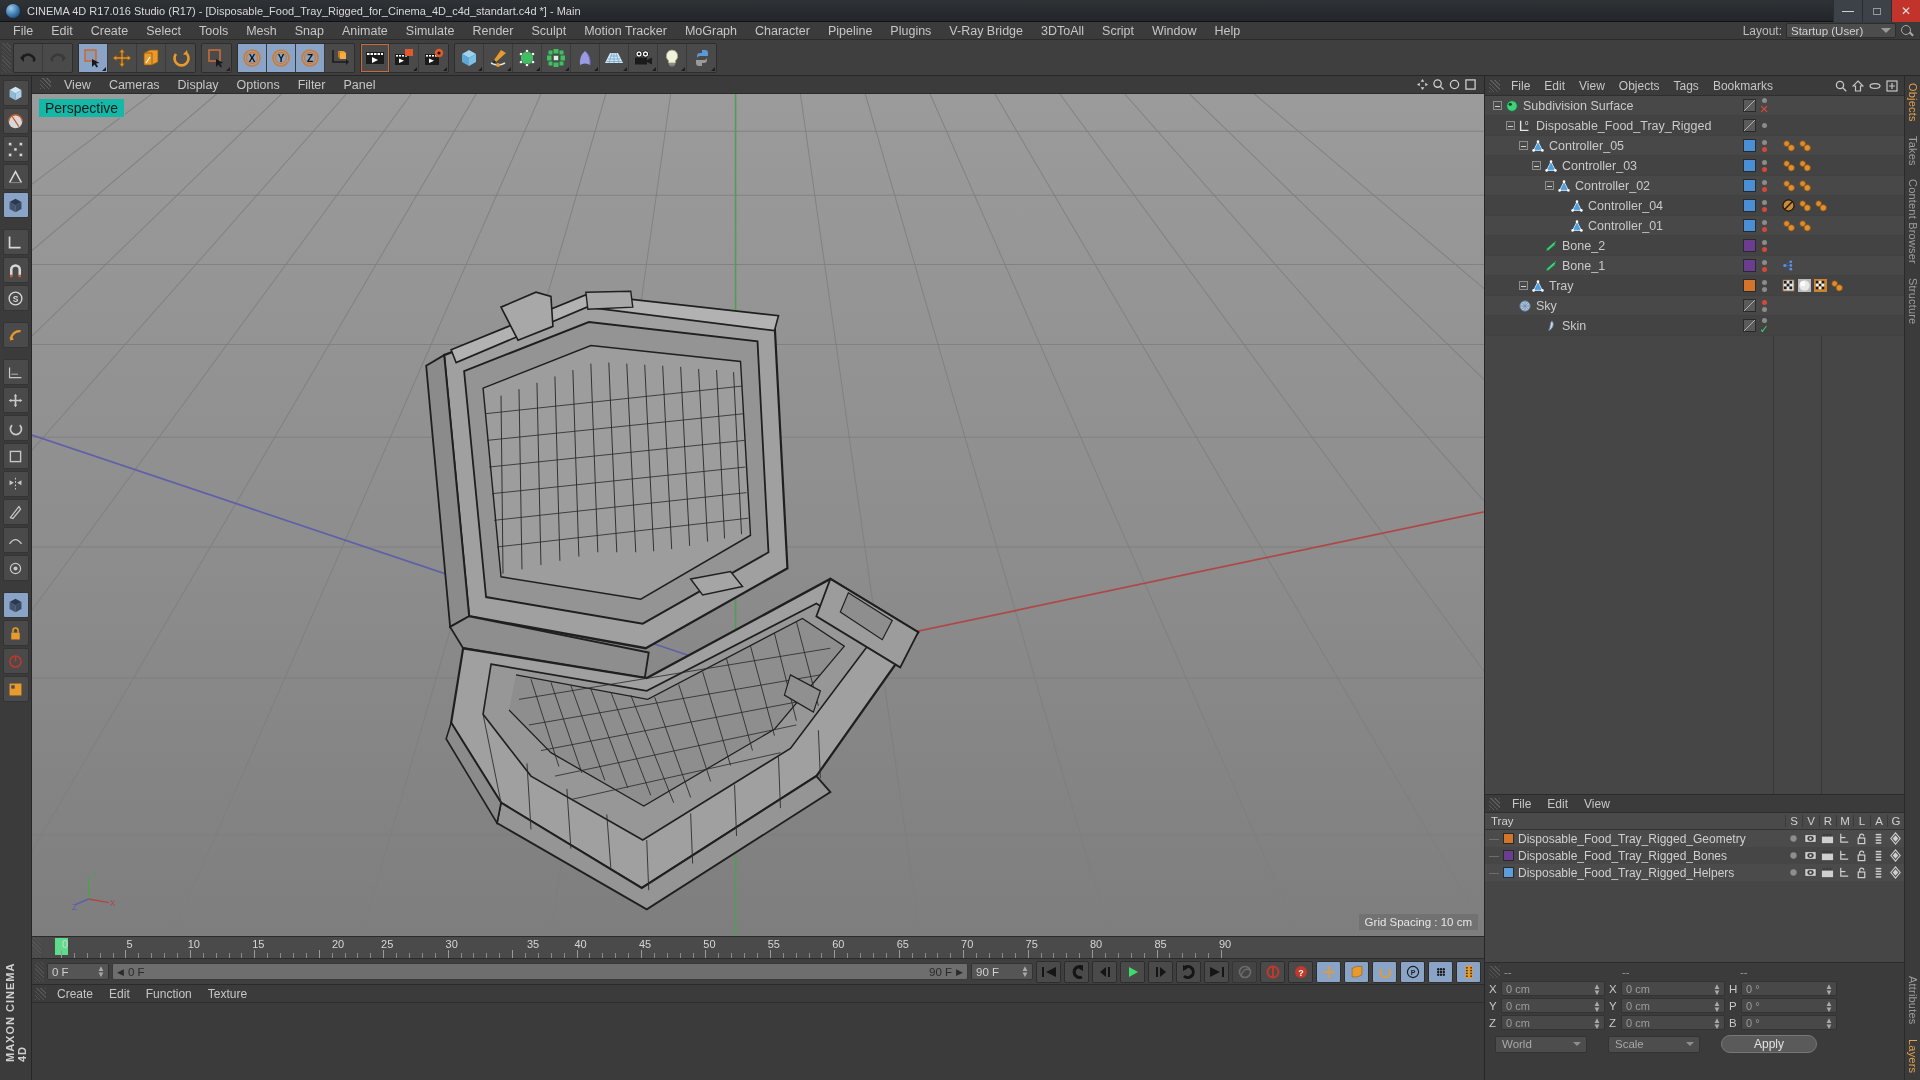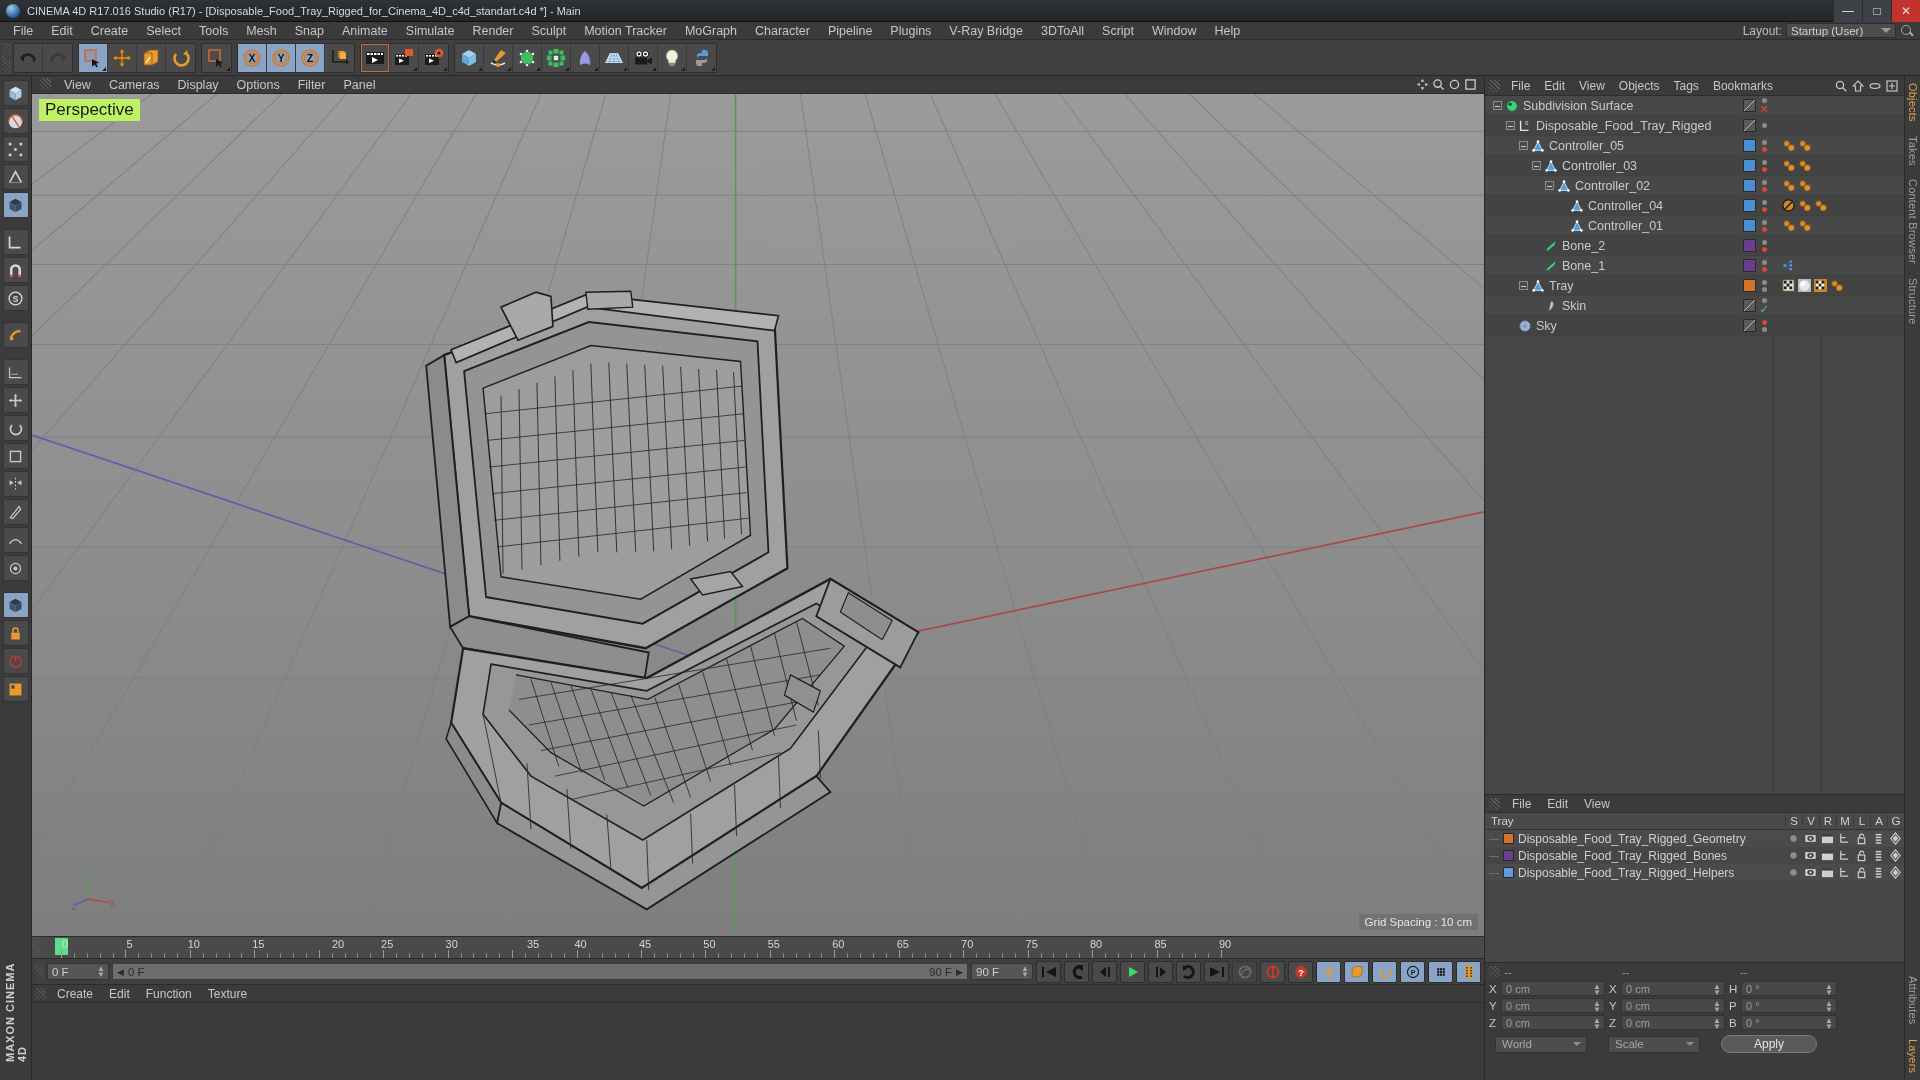--- a/index.html
+++ b/index.html
@@ -58,21 +58,21 @@
 
   .centercol { flex:1; display:flex; flex-direction:column; min-width:0; }
 
   
   .vpwrap { position:relative; flex:1; min-height:0; display:flex; flex-direction:column; }
   .vpmenu { height:18px; background:#3b3b3b; display:flex; align-items:center; padding-left:4px;
      border-bottom:1px solid #2b2b2b; position:relative;}
   .vpmenu .mi { padding:0 9px; font-size:12.5px; line-height:18px; color:#c6c6c6;}
   .vpicons { margin-left:auto; display:flex; gap:5px; padding-right:8px; align-items:center;}
   .viewport { flex:1; position:relative; overflow:hidden; background:#8a8a8a; }
-  .vplabel { position:absolute; left:6px; top:4px; background:#bef264; color:#1b1b1b; font-size:17px;
+  .vplabel { position:absolute; left:6px; top:4px; background:#14b8a6; color:#1b1b1b; font-size:14px;
      padding:1px 6px; border:1px solid #9a9a9a; }
   .gridspacing { position:absolute; right:6px; bottom:6px; background:rgba(110,110,110,.75); color:#e6e6e6;
      font-size:11.5px; padding:2px 6px; }
   .vpcorner { position:absolute; left:40px; bottom:26px; width:46px;height:46px; }
 
   
   .timeline { height:22px; background:#4a4a4a; border-top:1px solid #2b2b2b; display:flex; align-items:stretch; }
   .tlgrip { width:9px; background-image:repeating-linear-gradient(45deg,#5c5c5c 0 1px,transparent 1px 3px); opacity:.6;}
   .tlruler { flex:1; position:relative; background:#4a4a4a; overflow:hidden;}
   .tlruler .tk { position:absolute; bottom:0; width:1px; background:#9a9a9a; }
@@ -1369,51 +1369,51 @@
                 </span>
                 <span style="display: inline-flex; align-items: center;">
                   <svg width="13" height="13" viewBox="0 0 14 14">
                     <circle cx="5" cy="5" r="3" fill="#e08a30" stroke="#8a5512" stroke-width=".8"></circle>
                     <circle cx="10" cy="9.5" r="3.4" fill="#e0902e" stroke="#8a5512" stroke-width=".8"></circle>
                   </svg>
                 </span>
               </div>
             </div>
             <div class="orow">
-              <div style="width: 47px; flex: 0 0 auto;"></div>
-              <div style="width: 12px; flex: 0 0 auto;"></div>
-              <span class="objicon"><svg width="14" height="14" viewBox="0 0 16 16">
-                  <path d="M9 2 Q12 5 10 9 Q8 13 5 13 Q7 10 7 7 Q7 4 9 2 Z" fill="#c8d4ea" stroke="#5a6a85" stroke-width=".9"></path>
-                </svg></span>
-              <span class="nm">Skin</span>
-              <div class="ocols" style="right: 132px;">
-                <div class="swatch" style="background: linear-gradient(135deg, rgb(90, 90, 90) 0px, rgb(90, 90, 90) 46%, rgb(176, 176, 176) 46%, rgb(176, 176, 176) 54%, rgb(90, 90, 90) 54%);"></div>
-                <div class="dotcol">
-                  <div class="dot" style="background: rgb(139, 139, 139);"></div>
-                  <div style="color: rgb(70, 208, 122); font-size: 11px; line-height: 8px;">✓</div>
-                </div>
-              </div>
-            </div>
-            <div class="orow">
               <div style="width: 21px; flex: 0 0 auto;"></div>
               <div style="width: 12px; flex: 0 0 auto;"></div>
               <span class="objicon"><svg width="14" height="14" viewBox="0 0 16 16">
                   <circle cx="8" cy="8" r="6" fill="#9f b"></circle>
                   <circle cx="8" cy="8" r="6" fill="#a8bfd8" stroke="#5c7390" stroke-width="1"></circle>
                   <path d="M2 8 H14 M8 2 V14 M4 4 Q8 8 12 12 M12 4 Q8 8 4 12" stroke="#6d86a4" stroke-width=".7" fill="none"></path>
                 </svg></span>
               <span class="nm">Sky</span>
               <div class="ocols" style="right: 132px;">
                 <div class="swatch" style="background: linear-gradient(135deg, rgb(90, 90, 90) 0px, rgb(90, 90, 90) 46%, rgb(176, 176, 176) 46%, rgb(176, 176, 176) 54%, rgb(90, 90, 90) 54%);"></div>
                 <div class="dotcol">
                   <div class="dot" style="background: rgb(212, 73, 58);"></div>
                   <div class="dot" style="background: rgb(139, 139, 139);"></div>
                 </div>
               </div>
             </div>
+            <div class="orow">
+              <div style="width: 47px; flex: 0 0 auto;"></div>
+              <div style="width: 12px; flex: 0 0 auto;"></div>
+              <span class="objicon"><svg width="14" height="14" viewBox="0 0 16 16">
+                  <path d="M9 2 Q12 5 10 9 Q8 13 5 13 Q7 10 7 7 Q7 4 9 2 Z" fill="#c8d4ea" stroke="#5a6a85" stroke-width=".9"></path>
+                </svg></span>
+              <span class="nm">Skin</span>
+              <div class="ocols" style="right: 132px;">
+                <div class="swatch" style="background: linear-gradient(135deg, rgb(90, 90, 90) 0px, rgb(90, 90, 90) 46%, rgb(176, 176, 176) 46%, rgb(176, 176, 176) 54%, rgb(90, 90, 90) 54%);"></div>
+                <div class="dotcol">
+                  <div class="dot" style="background: rgb(139, 139, 139);"></div>
+                  <div style="color: rgb(70, 208, 122); font-size: 11px; line-height: 8px;">✓</div>
+                </div>
+              </div>
+            </div>
           </div>
       </div>
 
       <div class="lowright">
         <div class="lrhdr">
           <span class="g" style="width:11px;height:12px;margin:0 4px;background-image:repeating-linear-gradient(45deg,#5c5c5c 0 1px,transparent 1px 3px);"></span>
           <div id="lrmenuitems" style="display:flex">
               <div class="mi">File</div>
               <div class="mi">Edit</div>
               <div class="mi">View</div>

